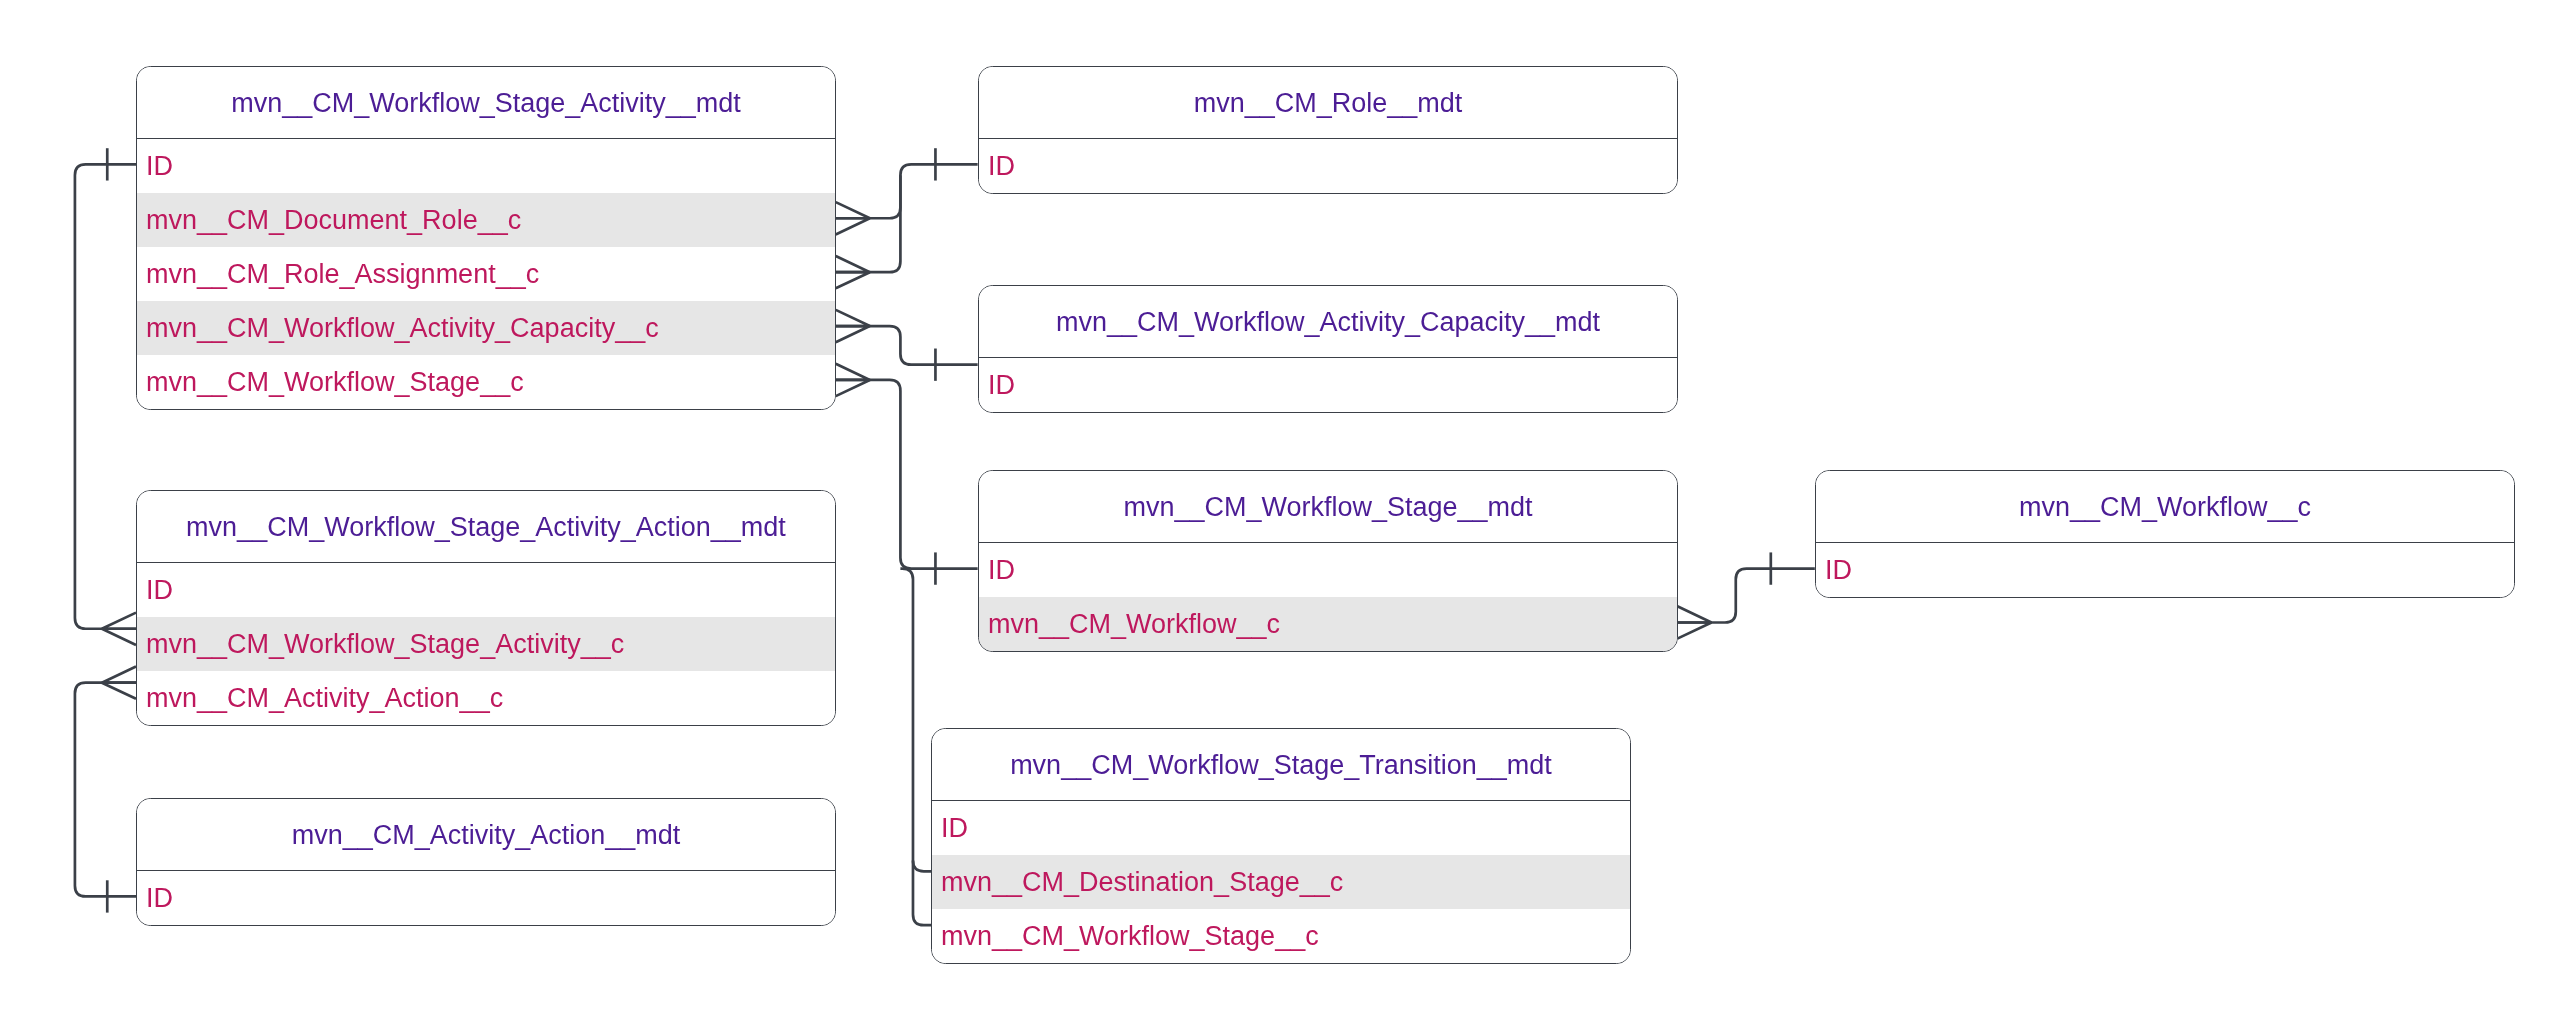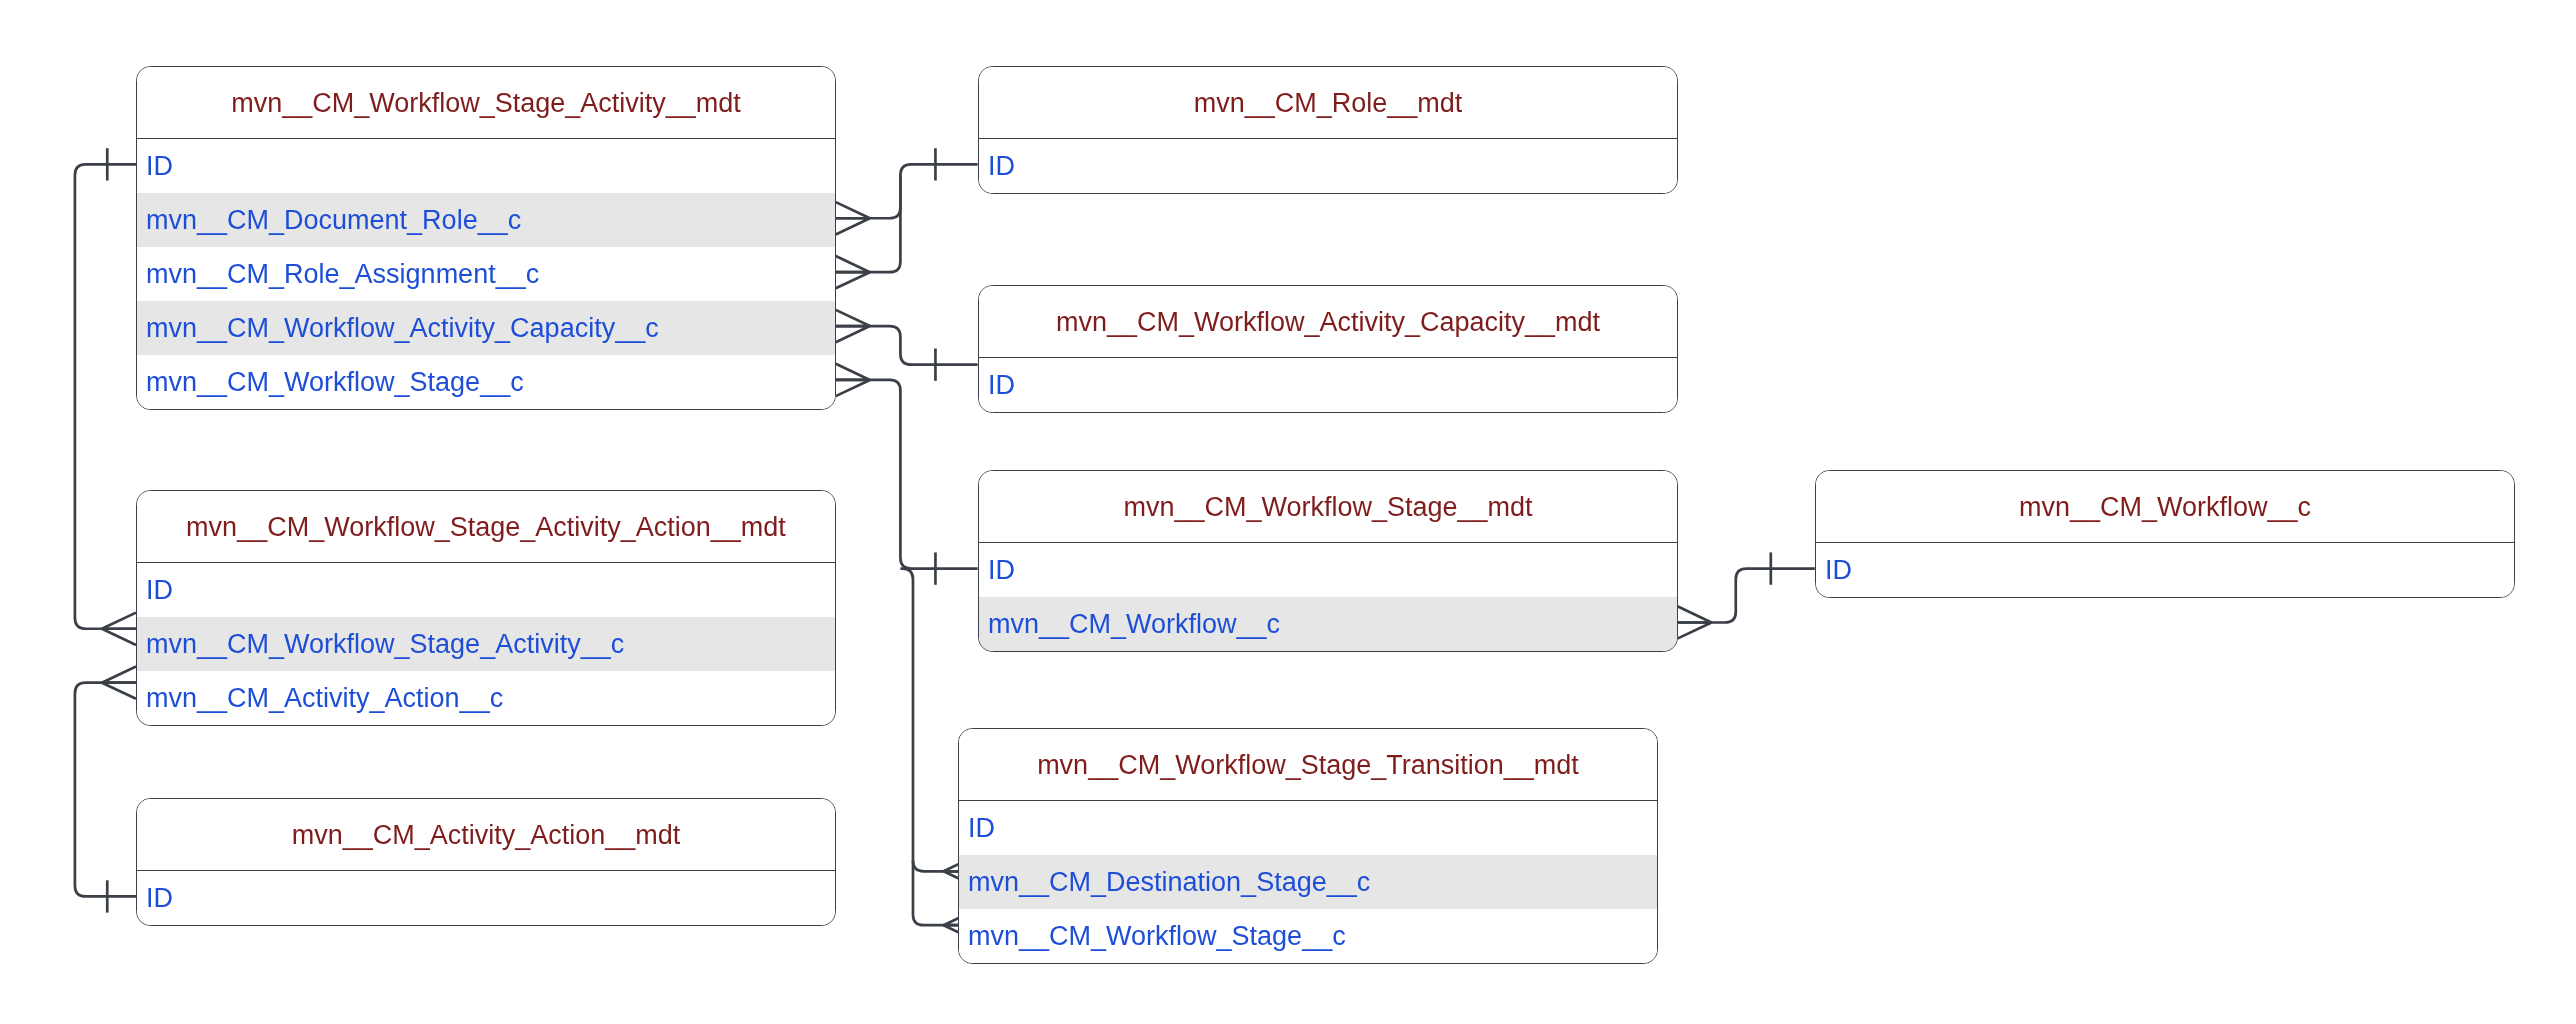--- a/index.html
+++ b/index.html
@@ -34,36 +34,36 @@
     border: 1.8px solid #3b4048;
     border-radius: 14.4px;
     overflow: hidden;
   }
   .entity-title {
     box-sizing: border-box;
     height: 72px;
     line-height: 72px;
     text-align: center;
     font-size: 27px;
-    color: #7f1d1d;
+    color: #4c1d95;
     background: #ffffff;
     border-bottom: 1.8px solid #3b4048;
     white-space: nowrap;
     overflow: hidden;
   }
   .attr-list {
     display: block;
   }
   .attr {
     box-sizing: border-box;
     height: 54px;
     line-height: 54px;
     padding-left: 9px;
     font-size: 27px;
-    color: #1d4ed8;
+    color: #be185d;
     background: #ffffff;
     white-space: nowrap;
     overflow: hidden;
   }
   .attr.shaded {
     background: #e6e6e6;
   }
 </style>
 </head>
 <body>
@@ -172,21 +172,21 @@
   </div>
 
   <div class="entity" style="left:978px; top:470px; width:700px;">
     <div class="entity-title">mvn__CM_Workflow_Stage__mdt</div>
     <div class="attr-list">
       <div class="attr">ID</div>
       <div class="attr shaded">mvn__CM_Workflow__c</div>
     </div>
   </div>
 
-  <div class="entity" style="left:958px; top:728px; width:700px;">
+  <div class="entity" style="left:931px; top:728px; width:700px;">
     <div class="entity-title">mvn__CM_Workflow_Stage_Transition__mdt</div>
     <div class="attr-list">
       <div class="attr">ID</div>
       <div class="attr shaded">mvn__CM_Destination_Stage__c</div>
       <div class="attr">mvn__CM_Workflow_Stage__c</div>
     </div>
   </div>
 
   <div class="entity" style="left:1815px; top:470px; width:700px;">
     <div class="entity-title">mvn__CM_Workflow__c</div>

